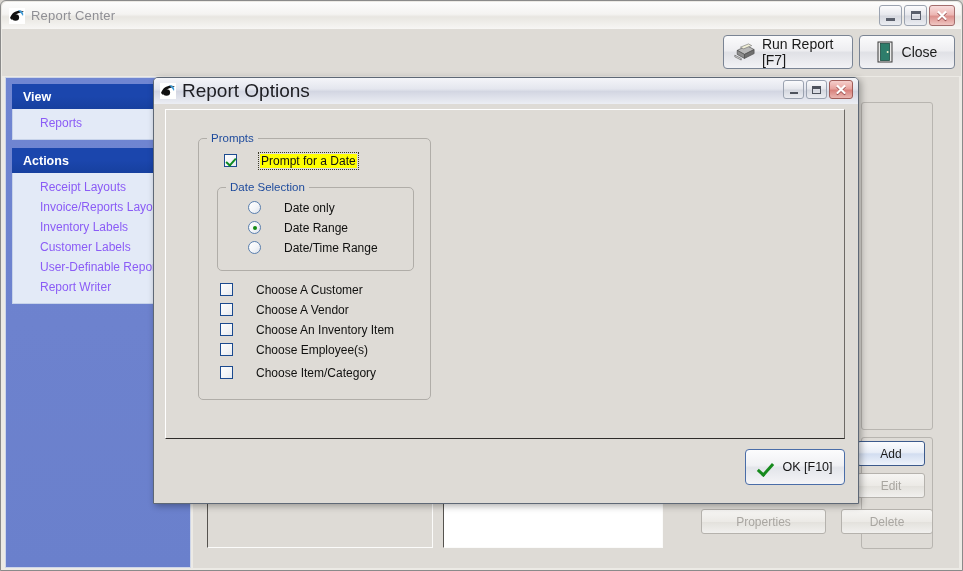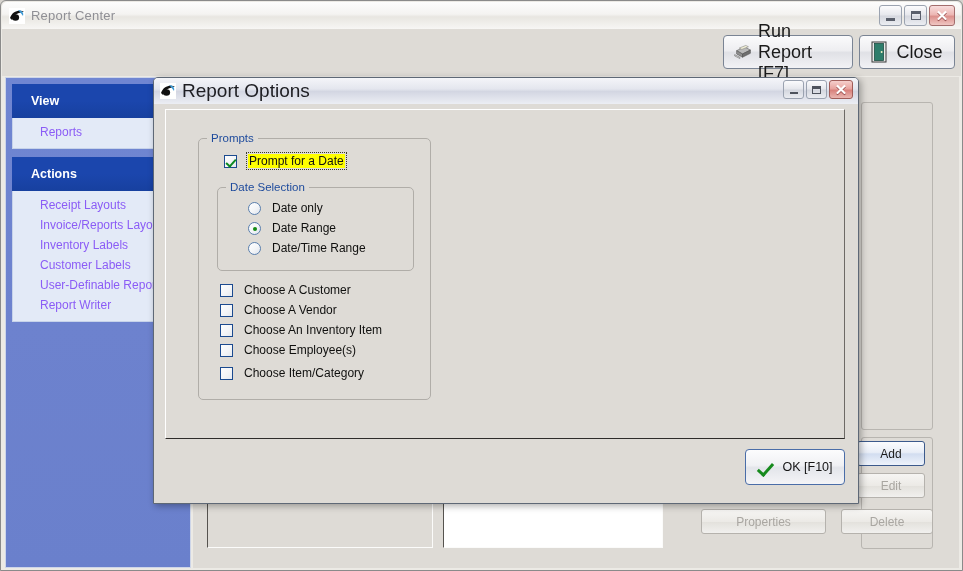--- a/index.html
+++ b/index.html
@@ -76,43 +76,43 @@
     background: #dedbd6;
   }
   .tb-btn {
     position: absolute;
     top: 6px; height: 34px;
     background: linear-gradient(to bottom, #fbfbfc 0%, #eeeef1 45%, #e0e1e6 52%, #f2f2f5 100%);
     border: 1px solid #7a8494;
     border-radius: 4px;
     display: flex; align-items: center; justify-content: center;
     gap: 7px;
-    font-size: 18px; color: #1a1a1a;
+    font-size: 14px; color: #1a1a1a;
     padding: 0 10px;
   }
   #btn-run-report { right: 108px; width: 130px; }
   #btn-close { right: 6px; width: 96px; }
 
   
   #sidebar {
     position: absolute;
     left: 4px; top: 76px;
     width: 186px; height: 491px;
     background: linear-gradient(to bottom, #7086d2 0%, #6d82ce 50%, #6a80cc 100%);
     border: 1px solid #cdd5e8;
   }
   .nav-group { margin: 6px 6px 0 6px; }
   .nav-header {
-    height: 34px;
+    height: 25px;
     background: linear-gradient(to bottom, #1b46ad 0%, #1b46ad 50%, #17409f 100%);
     color: #ffffff;
     font-weight: bold;
     font-size: 12.5px;
     display: flex; align-items: center;
-    padding-left: 19px;
+    padding-left: 11px;
     position: relative;
   }
   .nav-collapse {
     position: absolute; right: 5px; top: 2px;
     width: 18px; height: 18px;
     border-radius: 50%;
     background: linear-gradient(to bottom, #dfe7fb, #b8c8ef);
     border: 1px solid #ffffff;
     display: flex; align-items: center; justify-content: center;
     color: #1b3f9a; font-size: 9px; line-height: 1;
@@ -233,21 +233,21 @@
     top: -7px; left: 8px;
     background: #dedbd6;
     padding: 0 4px;
     font-size: 11.5px;
     color: #1d4a9c;
   }
   #gb-prompts { left: 32px; top: 28px; width: 233px; height: 262px; }
   #gb-date-selection { left: 18px; top: 48px; width: 197px; height: 84px; }
 
   
-  .cb-row { position: absolute; display: flex; align-items: flex-end; gap: 11px; }
+  .cb-row { position: absolute; display: flex; align-items: flex-start; gap: 23px; }
   .cbox {
     width: 13px; height: 13px;
     border: 1px solid #1b4a8f;
     background: linear-gradient(135deg, #fdfdfd 0%, #f2f4f7 60%, #e5e9ef 100%);
     flex: 0 0 auto;
     position: relative;
   }
   .cbox.checked::after {
     content: "";
     position: absolute;

